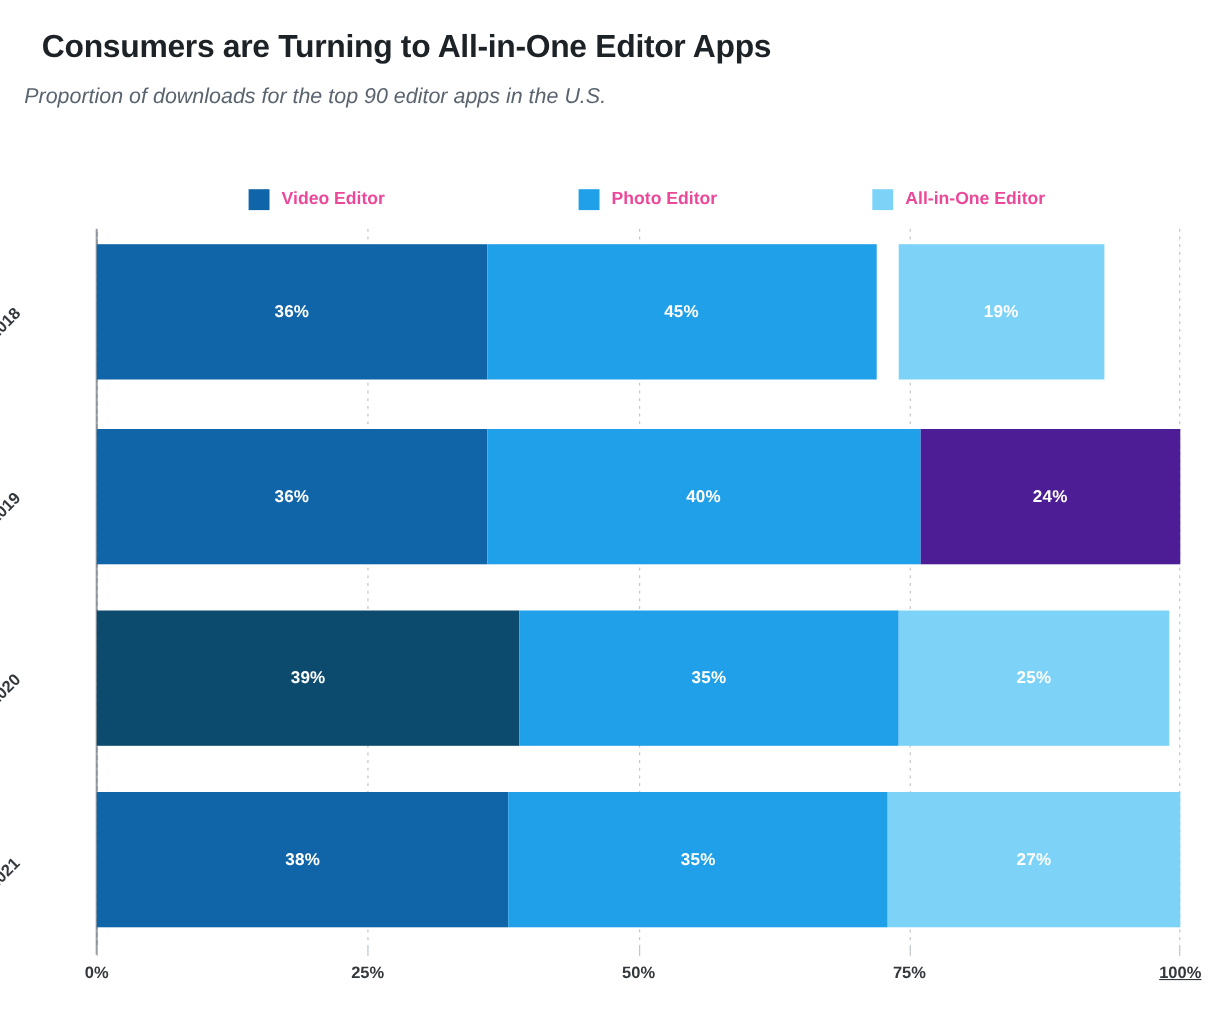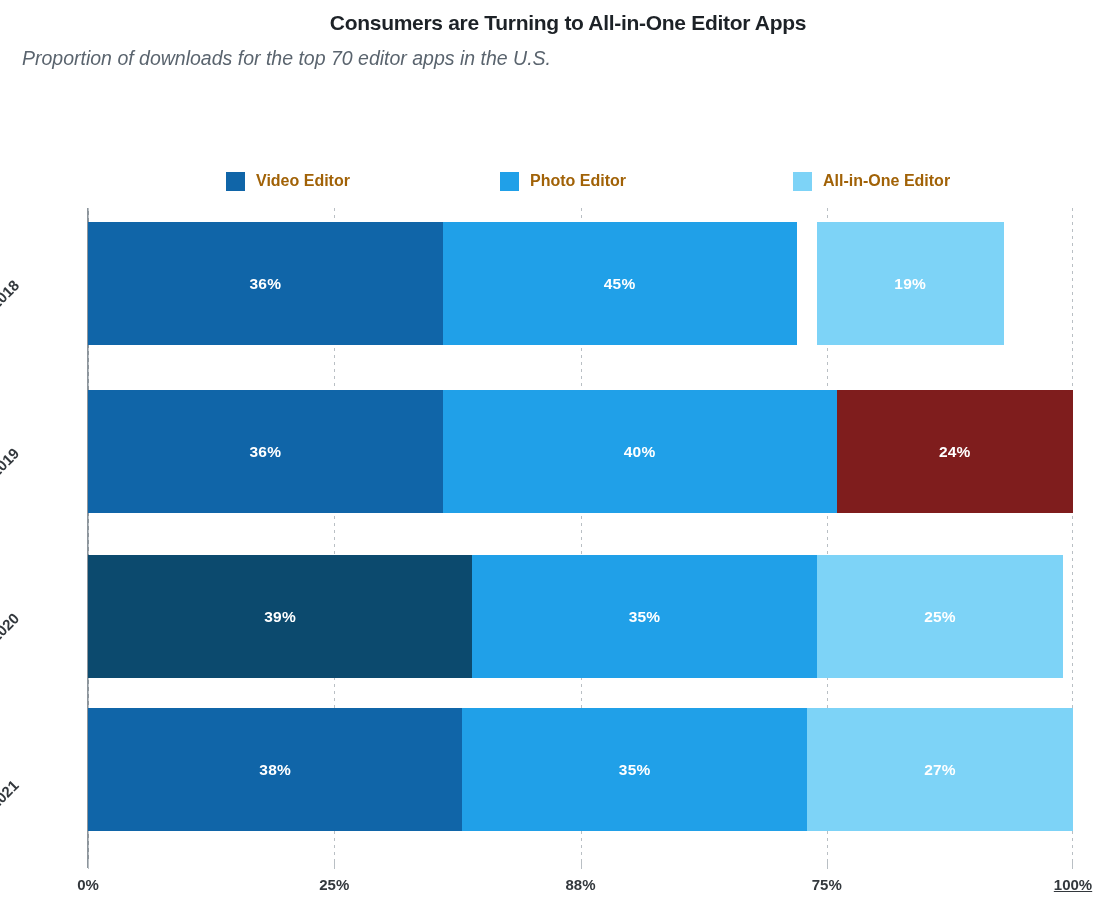--- a/index.html
+++ b/index.html
@@ -14,27 +14,26 @@
     color: #262b30;
     overflow: hidden;
     position: relative;
   }
 
   
   #header {
     padding: 10px 0 0 22px;
   }
   #chart-title {
-    font-size: 21px;
+    font-size: 29px;
     font-weight: bold;
     letter-spacing: -0.3px;
     color: #1d2227;
     line-height: 1.2;
-    margin: 0;
-    text-align: center;
+    margin: 16px;
   }
   #chart-subtitle {
     font-size: 19.5px;
     font-style: italic;
     color: #5a646e;
     margin: 12px 0 0 0;
     line-height: 1.2;
   }
 
   
@@ -53,26 +52,26 @@
     height: 30px;
   }
   .legend-swatch {
     width: 19px;
     height: 19px;
     flex: 0 0 auto;
   }
   .legend-label {
     font-size: 16px;
     font-weight: bold;
-    color: #a16207;
+    color: #ec4899;
     margin-left: 11px;
     white-space: nowrap;
   }
   #legend-item-0 { left: 226px; }
-  #legend-item-1 { left: 484px; padding-left: 16px; }
+  #legend-item-1 { left: 510px; padding-left: 16px; }
   #legend-item-2 { left: 793px; }
 
   
   #plot {
     position: absolute;
     left: 88px;
     top: 208px;
     width: 985px;
     height: 652px;
   }
@@ -173,21 +172,21 @@
     color: #33383d;
     white-space: nowrap;
     transform: translateX(-50%);
   }
 </style>
 </head>
 <body>
 
 <div id="header">
   <h1 id="chart-title">Consumers are Turning to All-in-One Editor Apps</h1>
-  <p id="chart-subtitle">Proportion of downloads for the top 70 editor apps in the U.S.</p>
+  <p id="chart-subtitle">Proportion of downloads for the top 90 editor apps in the U.S.</p>
 </div>
 
 <div id="legend">
   <div class="legend-item" id="legend-item-0">
     <span class="legend-swatch" style="background: rgb(16, 101, 168);"></span>
     <span class="legend-label">Video Editor</span>
   </div>
   <div class="legend-item" id="legend-item-1">
     <span class="legend-swatch" style="background: rgb(32, 160, 232);"></span>
     <span class="legend-label">Photo Editor</span>
@@ -220,36 +219,36 @@
           <span class="bar-value">19%</span>
         </div>
       </div>
       <div class="bar-row" style="top: 182px; height: 123px;">
         <div class="bar-seg" style="width: 354.6px; background: rgb(16, 101, 168);">
           <span class="bar-value">36%</span>
         </div>
         <div class="bar-seg" style="width: 394px; background: rgb(32, 160, 232);">
           <span class="bar-value">40%</span>
         </div>
-        <div class="bar-seg" style="width: 236.4px; background: #7f1d1d;">
+        <div class="bar-seg" style="width: 236.4px; background: #4c1d95;">
           <span class="bar-value">24%</span>
         </div>
       </div>
       <div class="bar-row" style="top: 347px; height: 123px;">
         <div class="bar-seg" style="width: 384.15px; background: #0c4a6e;">
           <span class="bar-value">39%</span>
         </div>
         <div class="bar-seg" style="width: 344.75px; background: rgb(32, 160, 232);">
           <span class="bar-value">35%</span>
         </div>
         <div class="bar-seg" style="width: 246.25px; background: rgb(125, 211, 247);">
           <span class="bar-value">25%</span>
         </div>
       </div>
-      <div class="bar-row" style="top: 500px; height: 123px;">
+      <div class="bar-row" style="top: 512px; height: 123px;">
         <div class="bar-seg" style="width: 374.3px; background: rgb(16, 101, 168);">
           <span class="bar-value">38%</span>
         </div>
         <div class="bar-seg" style="width: 344.75px; background: rgb(32, 160, 232);">
           <span class="bar-value">35%</span>
         </div>
         <div class="bar-seg" style="width: 265.95px; background: rgb(125, 211, 247);">
           <span class="bar-value">27%</span>
         </div>
       </div>
@@ -262,18 +261,18 @@
     <div class="y-label" style="top: 606.5px;">2020</div>
     <div class="y-label" style="top: 773.5px;">H1 2021</div>
   </div>
 
 <div id="x-axis">
     <div class="x-tick" style="left: 0px;"></div>
     <div class="x-tick-label" style="left: 0px;">0%</div>
     <div class="x-tick" style="left: 246.25px;"></div>
     <div class="x-tick-label" style="left: 246.25px;">25%</div>
     <div class="x-tick" style="left: 492.5px;"></div>
-    <div class="x-tick-label" style="left: 492.5px;">88%</div>
+    <div class="x-tick-label" style="left: 492.5px;">50%</div>
     <div class="x-tick" style="left: 738.75px;"></div>
     <div class="x-tick-label" style="left: 738.75px;">75%</div>
     <div class="x-tick" style="left: 984px;"></div>
     <div class="x-tick-label" style="left: 985px; text-decoration: underline;">100%</div>
   </div>
 
 </body></html>

